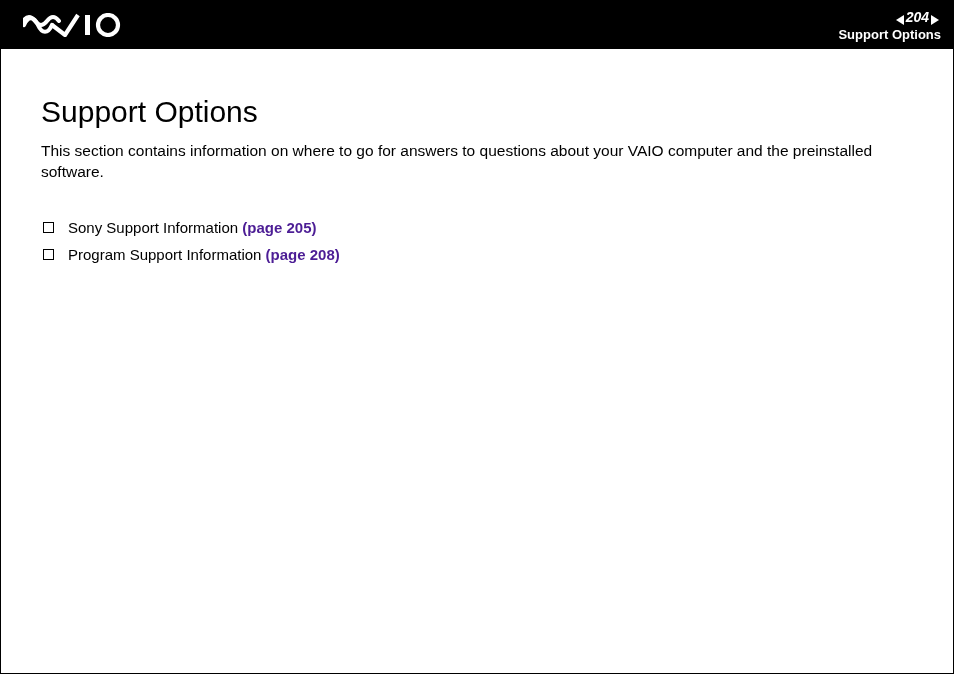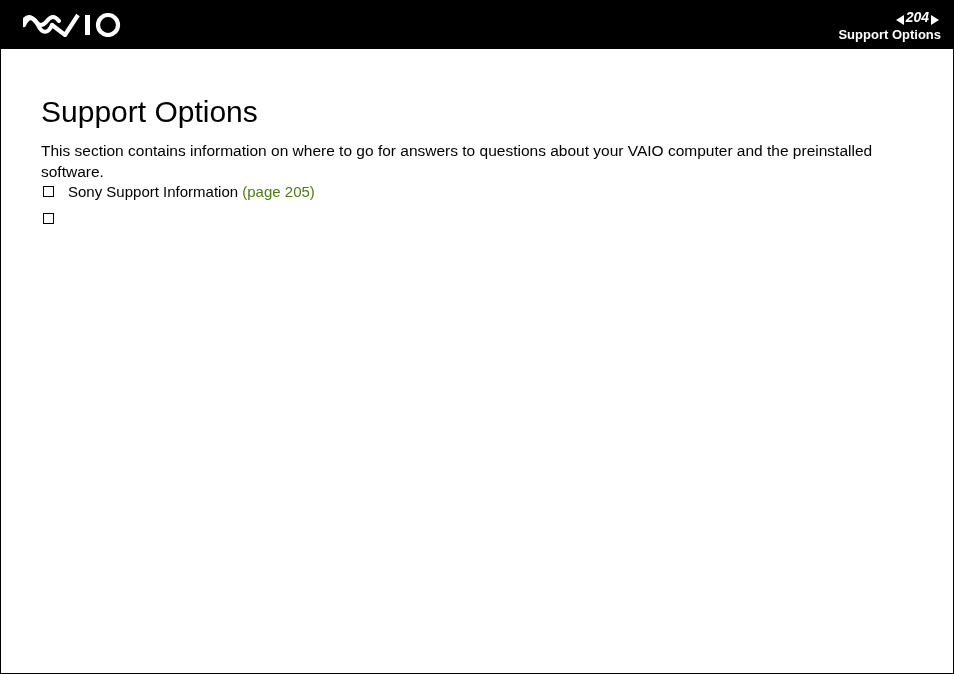--- a/index.html
+++ b/index.html
@@ -60,20 +60,21 @@
     .page-title {
       font-size: 30px;
       font-weight: 400;
       margin-bottom: 12px;
       color: #000;
     }
     .intro {
       font-size: 15.5px;
       line-height: 1.35;
       color: #000;
+      margin-bottom: 36px;
     }
     .link-list {
       list-style: none;
       padding-left: 2px;
     }
     .link-list li {
       display: flex;
       align-items: flex-start;
       gap: 14px;
       margin-bottom: 10px;
@@ -81,22 +82,22 @@
     }
     .bullet-square {
       width: 11px;
       height: 11px;
       border: 1.5px solid #000;
       flex-shrink: 0;
       margin-top: 3px;
     }
     .item-text { font-weight: normal; }
     .item-link {
-      color: #4d7c0f;
-      font-weight: normal;
+      color: #4c1d95;
+      font-weight: bold;
       cursor: pointer;
     }
   </style>
 </head>
 <body>
 
 <div class="header">
   <div class="logo">
     <svg width="110" height="24" viewBox="0 0 110 24" fill="none">
       <path d="M0 8 Q6 0 12 8 T24 8 T36 8" stroke="#fff" stroke-width="4" fill="none" stroke-linecap="round"></path>
@@ -133,15 +134,20 @@
     <li>
       <span class="bullet-square"></span>
       <span>
         <span class="item-text">Sony Support Information</span>
         <span> </span>
         <span class="item-link">(page 205)</span>
       </span>
     </li>
     <li>
       <span class="bullet-square"></span>
+      <span>
+        <span class="item-text">Program Support Information</span>
+        <span> </span>
+        <span class="item-link">(page 208)</span>
+      </span>
     </li>
   </ul>
 </div>
 
 </body></html>

